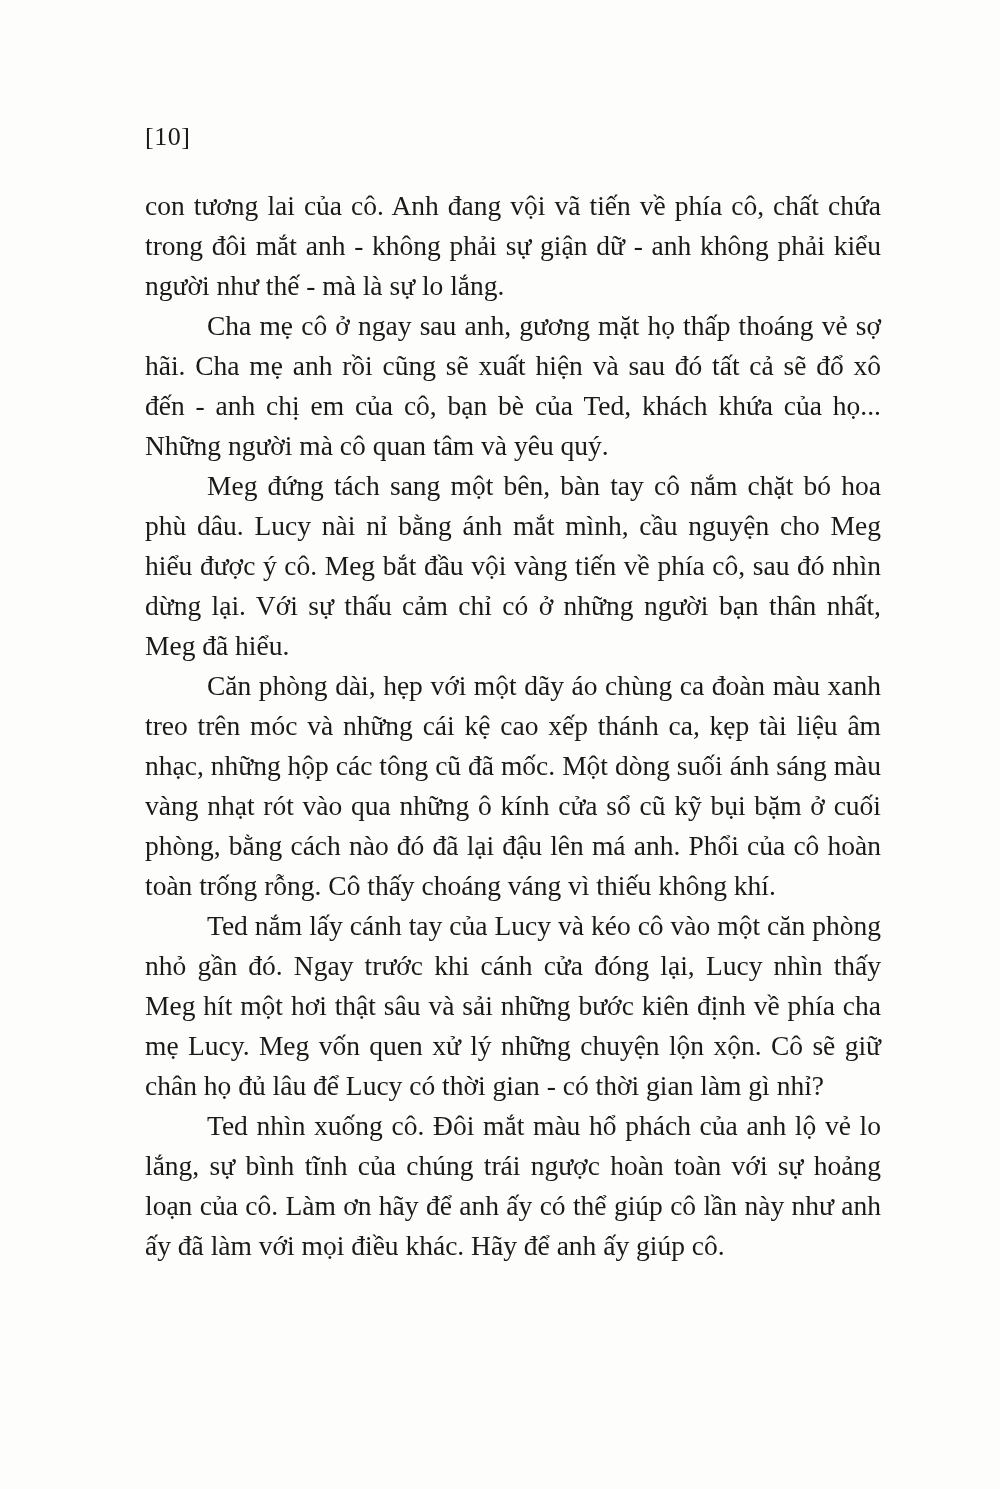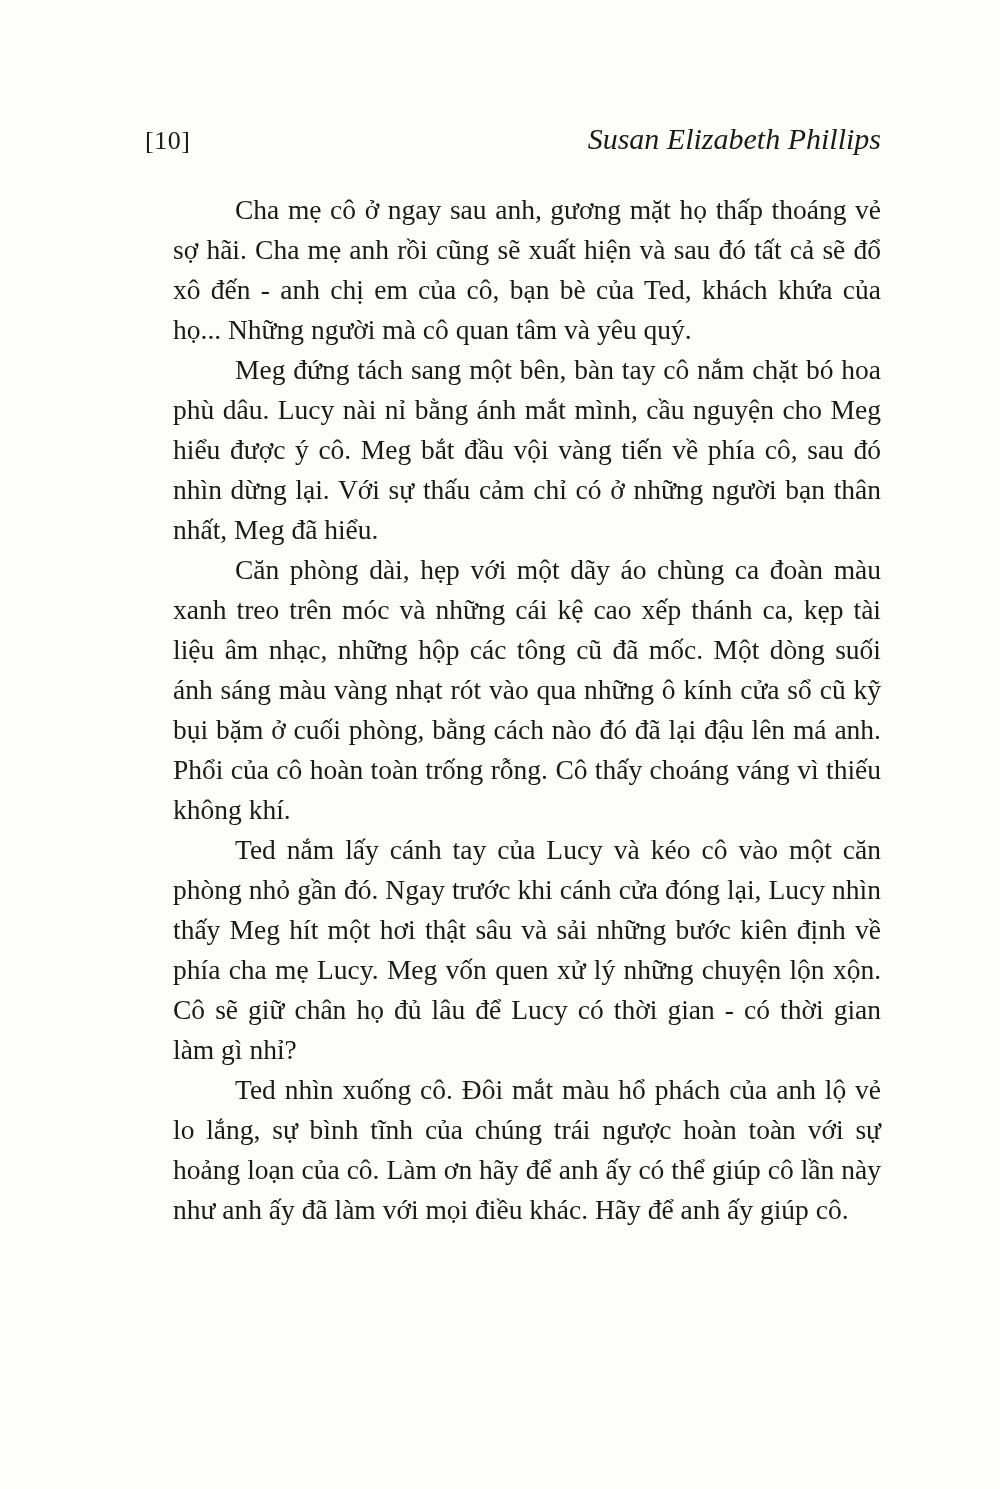--- a/index.html
+++ b/index.html
@@ -39,35 +39,34 @@
   }
   .body-text p {
     margin: 0;
     font-size: 27.5px;
     line-height: 40px;
     text-align: justify;
     text-justify: inter-word;
   }
   .body-text p.indent {
     text-indent: 62px;
-    margin-left: 28px;
   }
 </style>
 </head>
 <body>
 
 <div class="page">
   <div class="content">
 
     <div class="page-header">
       <span class="page-num">[10]</span>
-      <span class="author">Susan Elizabeth Phillips</span>
     </div>
 
     <div class="body-text">
+      <p>con tương lai của cô. Anh đang vội vã tiến về phía cô, chất chứa trong đôi mắt anh - không phải sự giận dữ - anh không phải kiểu người như thế - mà là sự lo lắng.</p>
       <p class="indent">Cha mẹ cô ở ngay sau anh, gương mặt họ thấp thoáng vẻ sợ hãi. Cha mẹ anh rồi cũng sẽ xuất hiện và sau đó tất cả sẽ đổ xô đến - anh chị em của cô, bạn bè của Ted, khách khứa của họ... Những người mà cô quan tâm và yêu quý.</p>
       <p class="indent">Meg đứng tách sang một bên, bàn tay cô nắm chặt bó hoa phù dâu. Lucy nài nỉ bằng ánh mắt mình, cầu nguyện cho Meg hiểu được ý cô. Meg bắt đầu vội vàng tiến về phía cô, sau đó nhìn dừng lại. Với sự thấu cảm chỉ có ở những người bạn thân nhất, Meg đã hiểu.</p>
       <p class="indent">Căn phòng dài, hẹp với một dãy áo chùng ca đoàn màu xanh treo trên móc và những cái kệ cao xếp thánh ca, kẹp tài liệu âm nhạc, những hộp các tông cũ đã mốc. Một dòng suối ánh sáng màu vàng nhạt rót vào qua những ô kính cửa sổ cũ kỹ bụi bặm ở cuối phòng, bằng cách nào đó đã lại đậu lên má anh. Phổi của cô hoàn toàn trống rỗng. Cô thấy choáng váng vì thiếu không khí.</p>
       <p class="indent">Ted nắm lấy cánh tay của Lucy và kéo cô vào một căn phòng nhỏ gần đó. Ngay trước khi cánh cửa đóng lại, Lucy nhìn thấy Meg hít một hơi thật sâu và sải những bước kiên định về phía cha mẹ Lucy. Meg vốn quen xử lý những chuyện lộn xộn. Cô sẽ giữ chân họ đủ lâu để Lucy có thời gian - có thời gian làm gì nhỉ?</p>
       <p class="indent">Ted nhìn xuống cô. Đôi mắt màu hổ phách của anh lộ vẻ lo lắng, sự bình tĩnh của chúng trái ngược hoàn toàn với sự hoảng loạn của cô. Làm ơn hãy để anh ấy có thể giúp cô lần này như anh ấy đã làm với mọi điều khác. Hãy để anh ấy giúp cô.</p>
     </div>
 
   </div>
 </div>
 

